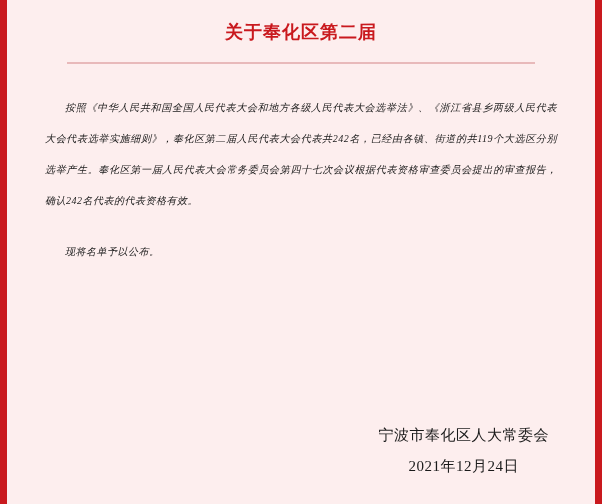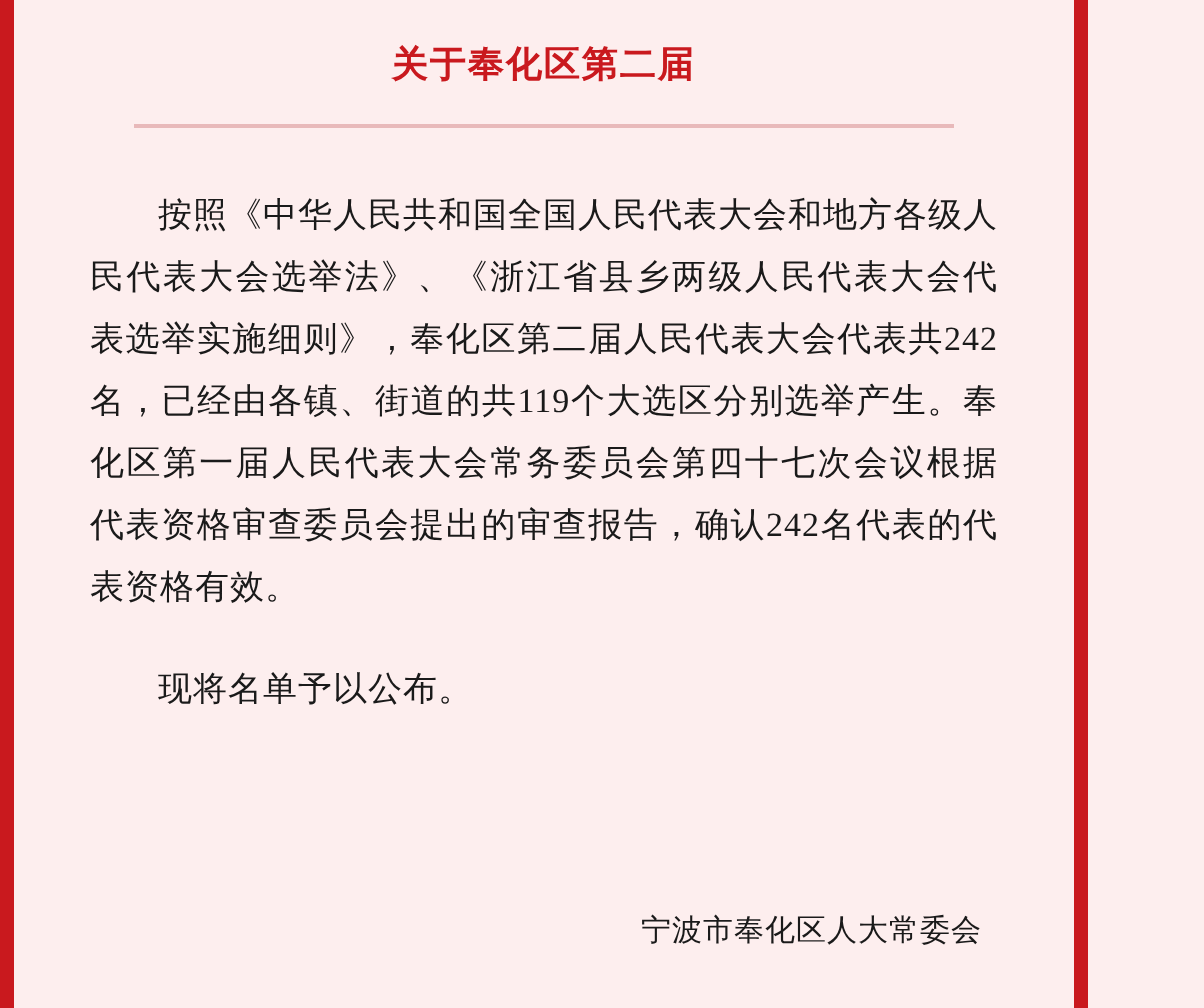--- a/index.html
+++ b/index.html
@@ -8,21 +8,21 @@
   }
   body {
     width: 602px;
     height: 504px;
     background: #fdeeee;
     font-family: "Liberation Serif", "DejaVu Serif", serif;
     overflow: hidden;
   }
   .page {
     position: relative;
-    width: 544px;
+    width: 602px;
     height: 504px;
     box-sizing: border-box;
     background: #fdeeee;
     border-left: 7px solid #c9191e;
     border-right: 7px solid #c9191e;
   }
   .title-block {
     padding: 16px 60px 6px 60px;
     text-align: center;
   }
@@ -37,27 +37,28 @@
     width: 100%;
     height: 2px;
     background: #e8b9ba;
     margin-top: 14px;
   }
   .body-block {
     padding: 22px 38px 0 38px;
   }
   .para {
     color: #1a1a1a;
-    font-size: 17px;
+    font-size: 10px;
     line-height: 31px;
     text-align: justify;
     text-justify: inter-ideograph;
     text-indent: 2em;
     margin: 0 0 20px 0;
     letter-spacing: 0.5px;
+    font-style: italic;
   }
   .para.short {
     margin-bottom: 0;
   }
   .signature-block {
     position: absolute;
     right: 46px;
     bottom: 22px;
     text-align: center;
   }
@@ -78,15 +79,16 @@
     <div class="divider"></div>
   </div>
 
   <div class="body-block">
     <p class="para">按照《中华人民共和国全国人民代表大会和地方各级人民代表大会选举法》、《浙江省县乡两级人民代表大会代表选举实施细则》，奉化区第二届人民代表大会代表共242名，已经由各镇、街道的共119个大选区分别选举产生。奉化区第一届人民代表大会常务委员会第四十七次会议根据代表资格审查委员会提出的审查报告，确认242名代表的代表资格有效。</p>
     <p class="para short">现将名单予以公布。</p>
   </div>
 
   <div class="signature-block">
     <div class="sig-line">宁波市奉化区人大常委会</div>
+    <div class="sig-line">2021年12月24日</div>
   </div>
 
 </div>
 
 </body></html>

